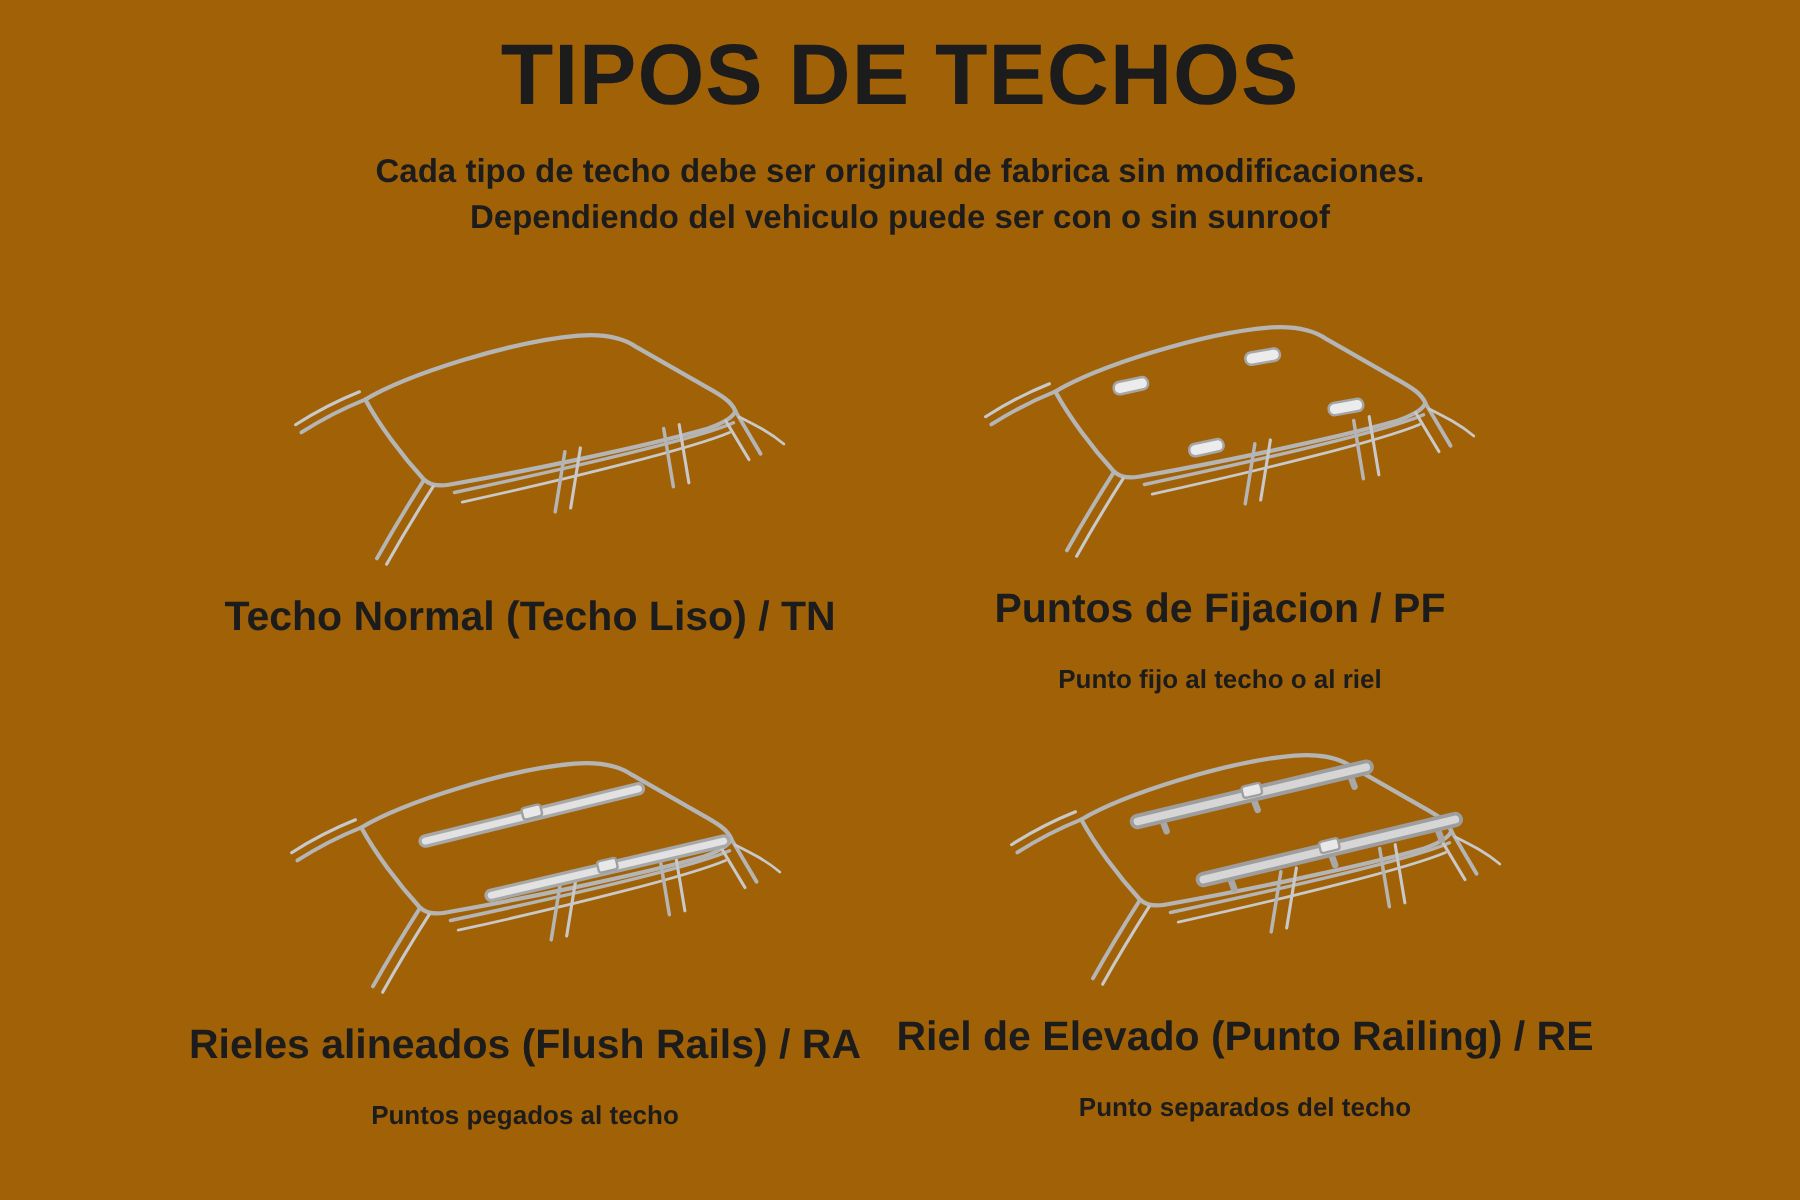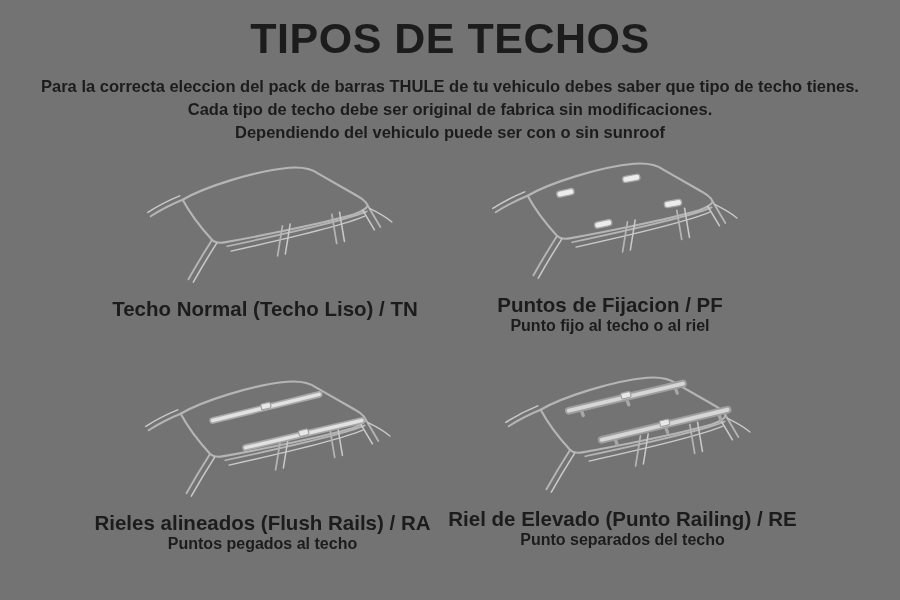--- a/index.html
+++ b/index.html
@@ -1,20 +1,20 @@
 <!DOCTYPE html>
 <html><head>
 <meta charset="utf-8">
 <style>
   html, body { margin: 0; padding: 0; background: #ffffff; }
   .canvas {
     position: relative;
     width: 900px;
     height: 600px;
-    background: #737373;
+    background: #a16207;
     font-family: "Liberation Sans", sans-serif;
     color: #1c1c1c;
     overflow: hidden;
   }
   .page-title {
     position: absolute;
     top: 14px; left: 0; right: 0;
     text-align: center;
     font-size: 43px;
     font-weight: 700;
@@ -42,23 +42,23 @@
   .card-re { left: 450px; top: 362px; width: 345px; }
   .roof-art { width: 310px; height: 142px; display: block; }
   .roof-label {
     font-size: 20.5px;
     font-weight: 700;
     margin-top: 3px;
     white-space: nowrap;
     text-align: center;
   }
   .roof-sublabel {
-    font-size: 16px;
+    font-size: 13px;
     font-weight: 700;
-    margin-top: 0;
+    margin-top: 15px;
     white-space: nowrap;
     text-align: center;
   }
   .defs-holder { position: absolute; width: 0; height: 0; overflow: hidden; }
 </style>
 </head>
 <body>
 
 <div class="canvas">
 
@@ -86,21 +86,20 @@
 
         <path d="M53 45 C 43 49, 31 55, 20 62" stroke-width="2"></path>
         <path d="M50 41 C 40 45, 28 51, 17 58" stroke-width="1.6" stroke="#c9c9c9"></path>
       </g>
     </defs>
   </svg>
 
   <div class="page-title">TIPOS DE TECHOS</div>
 
   <div class="intro">
-    <div>Para la correcta eleccion del pack de barras THULE de tu vehiculo debes saber que tipo de techo tienes.</div>
     <div>Cada tipo de techo debe ser original de fabrica sin modificaciones.</div>
     <div>Dependiendo del vehiculo puede ser con o sin sunroof</div>
   </div>
 
   <div class="roof-card card-tn">
     <svg class="roof-art" viewBox="0 0 320 138">
       <g transform="translate(22,0)">
         <use href="#roofBase"></use>
       </g>
     </svg>

